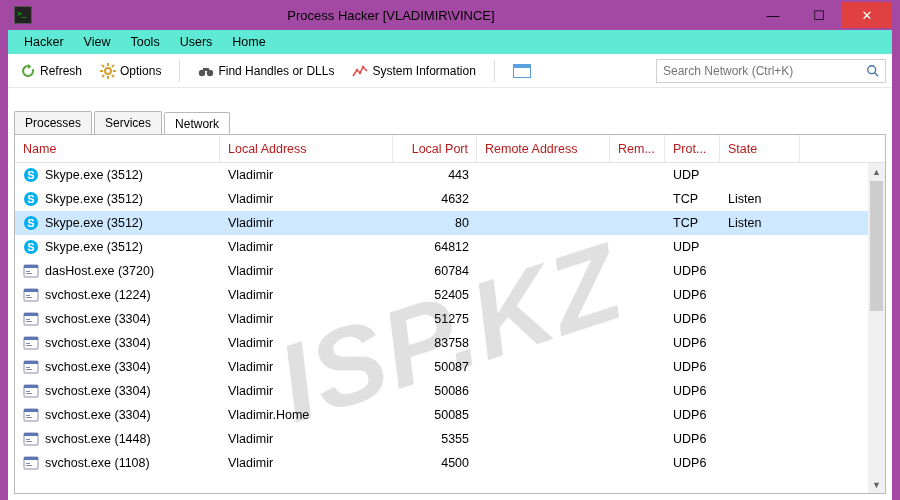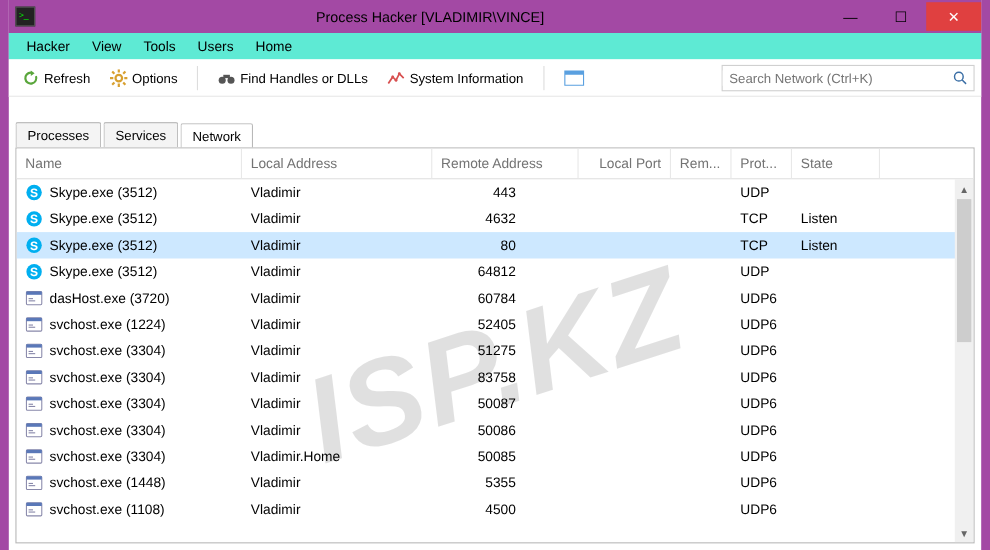--- a/index.html
+++ b/index.html
@@ -21,21 +21,21 @@
   .tb-refresh svg, .tb-gear svg, .tb-handles svg, .tb-sysinfo svg { width:16px; height:16px; }
   .tb-window { width: 18px; height: 14px; border: 1.5px solid #5aa0e0; border-top-width: 4px; }
   .search-box { flex: 1; max-width: 230px; margin-left: auto; position: relative; border: 1px solid #d0d0d0; height: 24px; display: flex; align-items: center; }
   .search-box input { border: none; outline: none; flex: 1; padding: 0 6px; font-size: 12px; color: #666; }
   .search-box .mag { width: 24px; display: flex; align-items: center; justify-content: center; }
   .tabs-row { margin-top: 20px; height: 26px; display: flex; align-items: flex-end; padding: 0 6px; }
   .tab { border: 1px solid #b8b8b8; border-bottom: none; background: #f4f4f4; padding: 4px 10px; font-size: 12px; margin-right: 2px; cursor: pointer; border-radius: 2px 2px 0 0; }
   .tab.active { background: #fff; position: relative; top: 1px; }
   .list-wrap { border: 1px solid #b8b8b8; margin: 0 6px 6px 6px; flex: 1; overflow: hidden; position: relative; background: #fff; }
   .cols { height: 28px; display: flex; border-bottom: 1px solid #e0e0e0; background: #fff; }
-  .col { border-right: 1px solid #e8e8e8; padding: 4px 8px; font-size: 12.5px; color: #737373; display: flex; align-items: center; overflow: hidden; }
+  .col { border-right: 1px solid #e8e8e8; padding: 4px 8px; font-size: 12.5px; color: #b91c1c; display: flex; align-items: center; overflow: hidden; }
   .c-name { width: 205px; }
   .c-laddr { width: 173px; }
   .c-lport { width: 84px; justify-content: flex-end; }
   .c-raddr { width: 133px; }
   .c-rport { width: 55px; text-align: center; }
   .c-proto { width: 55px; }
   .c-state { width: 80px; }
   .rows { overflow-y: auto; height: calc(100% - 28px); }
   .row { height: 24px; display: flex; align-items: center; font-size: 12.5px; }
   .row.selected { background: #cde8ff; }
@@ -139,22 +139,22 @@
   <div class="tabs-row">
     <div class="tab">Processes</div>
     <div class="tab">Services</div>
     <div class="tab active">Network</div>
   </div>
 
   <div class="list-wrap">
     <div class="cols">
       <div class="col c-name">Name</div>
       <div class="col c-laddr">Local Address</div>
+      <div class="col c-lport">Local Port</div>
       <div class="col c-raddr">Remote Address</div>
-      <div class="col c-lport">Local Port</div>
       <div class="col c-rport">Rem...</div>
       <div class="col c-proto">Prot...</div>
       <div class="col c-state">State</div>
     </div>
     <div class="rows" id="rows">
         <div class="row">
           <div class="cell c-name">
             <span class="proc-icon"><svg viewBox="0 0 16 16">
                 <circle cx="8" cy="8" r="7" fill="#00aff0"></circle>
                 <text x="8" y="12" text-anchor="middle" font-size="11" font-weight="bold" fill="#fff" font-family="Arial">S</text>

